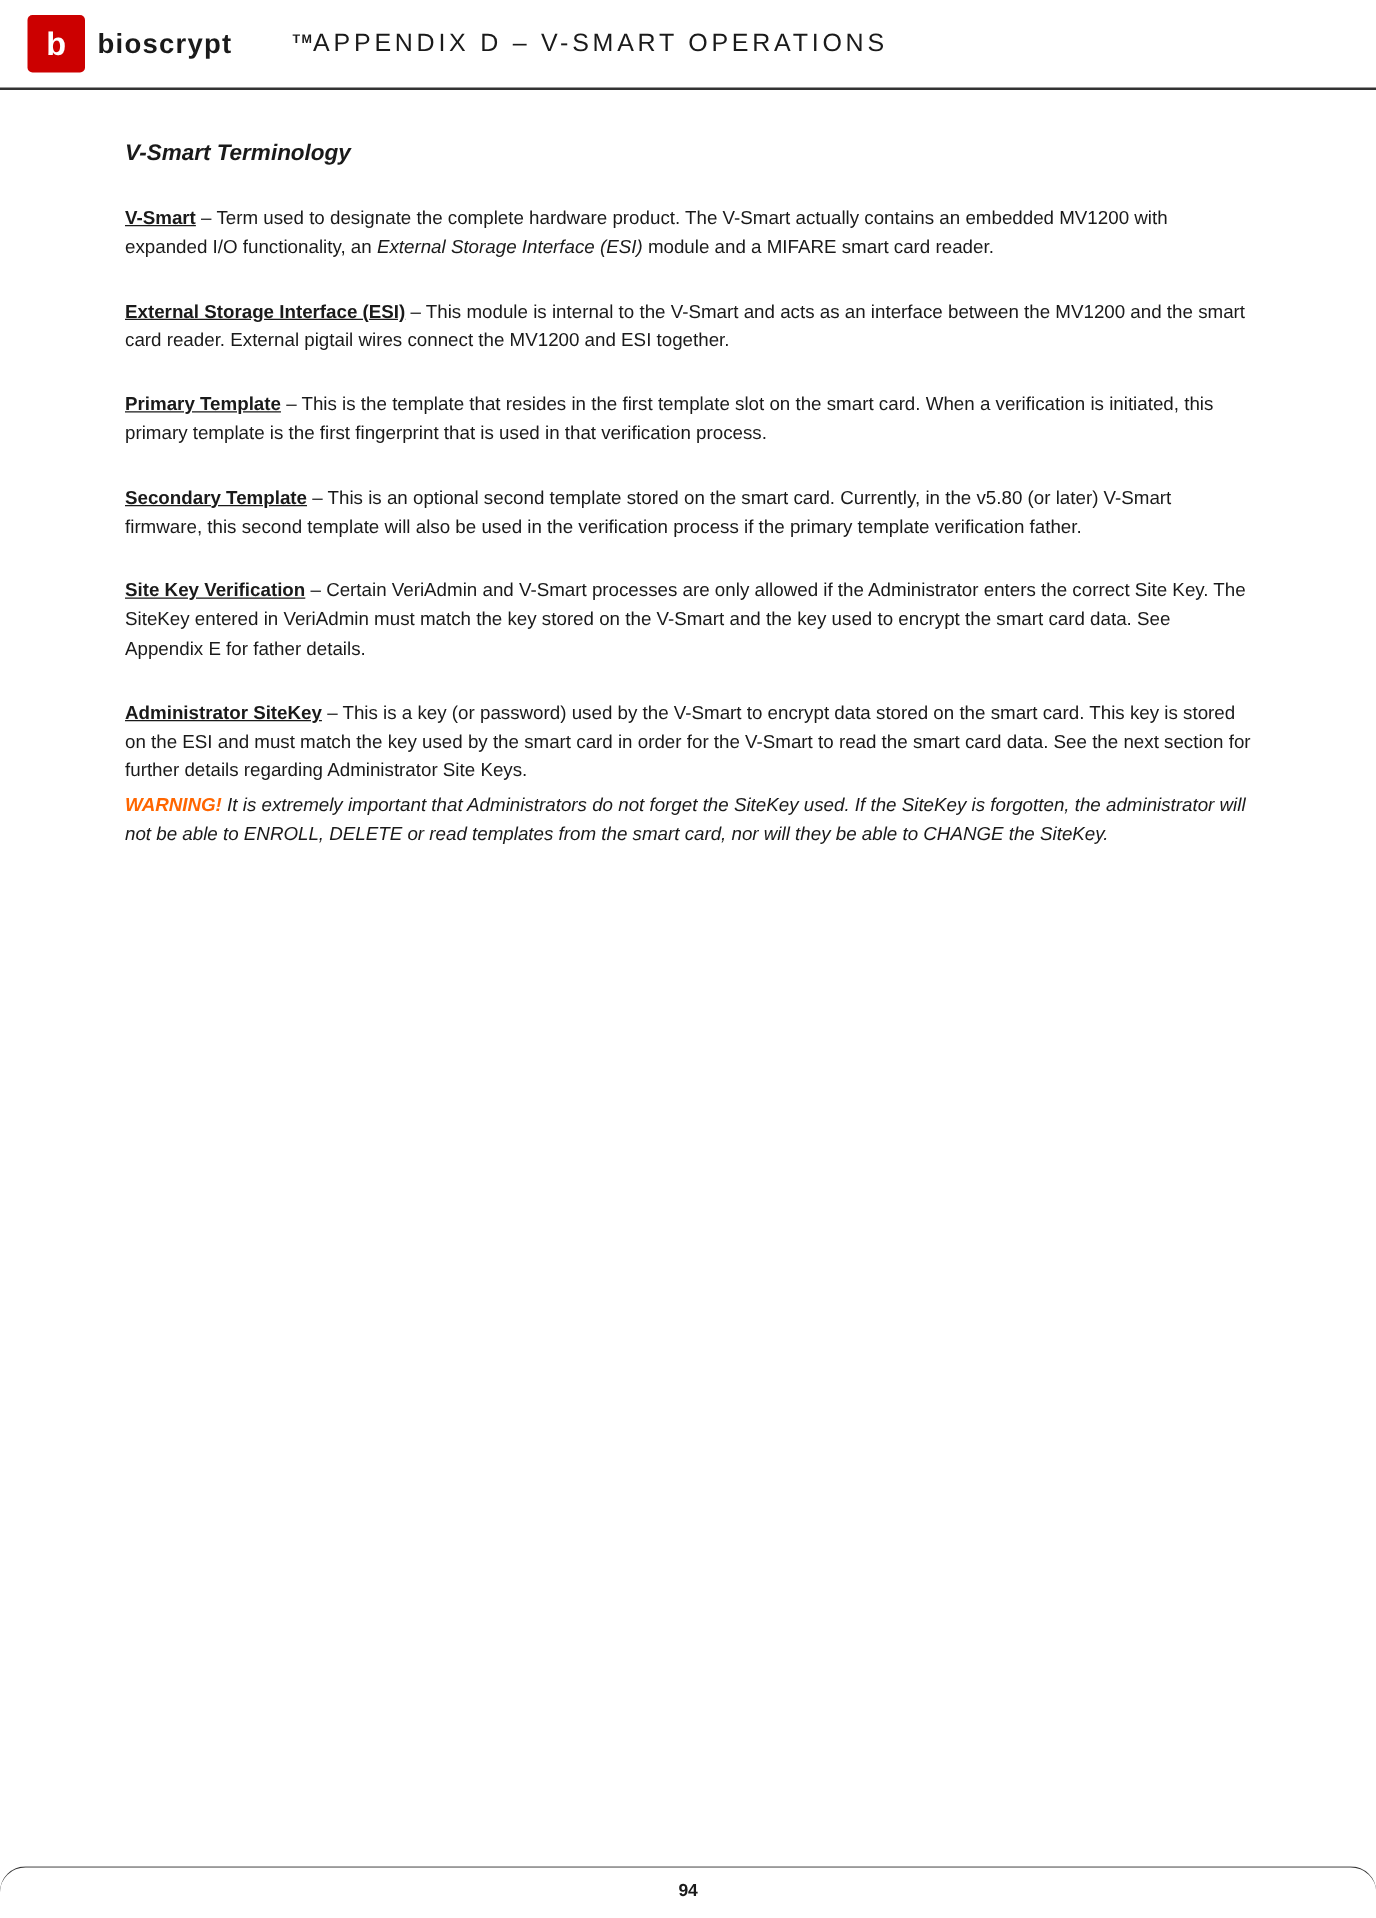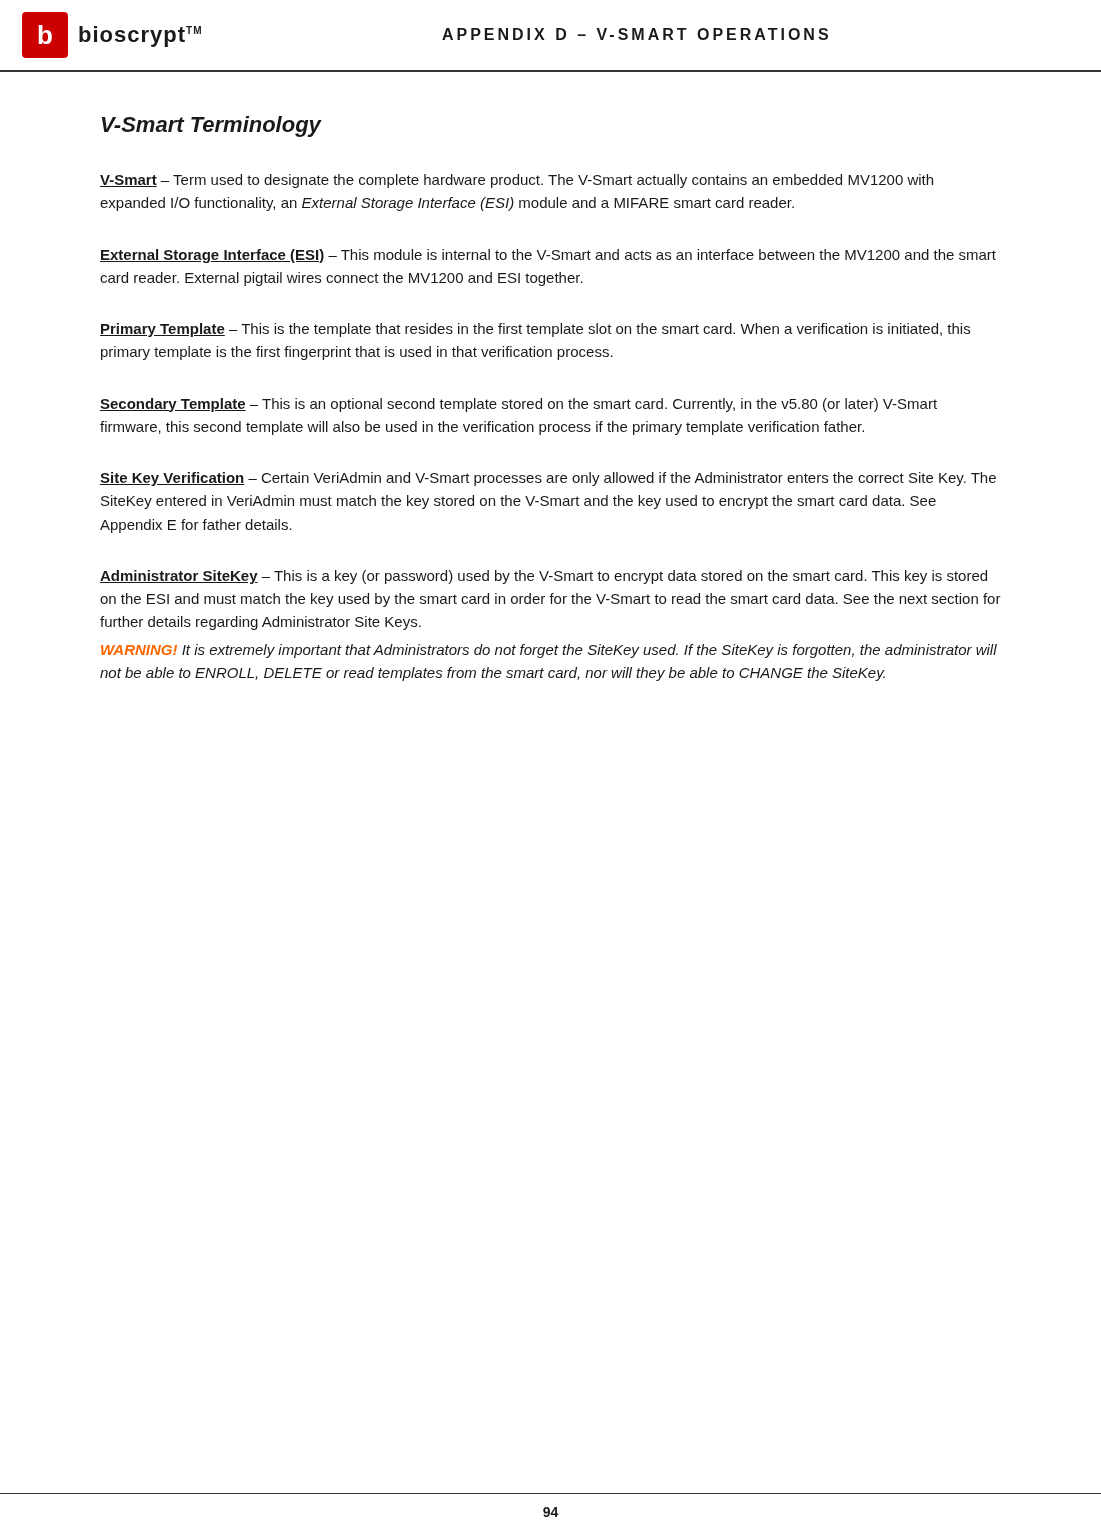--- a/index.html
+++ b/index.html
@@ -21,34 +21,34 @@
     .header {
       display: flex;
       align-items: center;
       padding: 10px 30px 10px 20px;
       border-bottom: 2px solid #333;
       margin-bottom: 0;
     }
 
     .header-title {
       flex: 1;
-      text-align: center;
-      font-size: 16px;
-      font-weight: bold;
+      text-align: left;
+      font-size: 20px;
+      font-weight: normal;
       letter-spacing: 3px;
       color: #1a1a1a;
       text-transform: uppercase;
     }
 
     .content {
       padding: 30px 100px 30px 100px;
     }
 
     .page-title {
-      font-size: 22px;
+      font-size: 18px;
       font-weight: bold;
       font-style: italic;
       margin-bottom: 30px;
       margin-top: 10px;
     }
 
     .term-block {
       margin-bottom: 28px;
     }
 
@@ -76,20 +76,21 @@
     }
 
     .footer {
       position: absolute;
       bottom: 0;
       left: 0;
       right: 0;
       padding: 10px 20px;
       border-top: 1px solid #333;
       text-align: center;
+      border-radius: 22px;
     }
 
     .footer-page {
       font-size: 14px;
       font-weight: bold;
       margin-bottom: 4px;
     }
 
     .footer-copyright {
       font-size: 13px;
@@ -114,20 +115,21 @@
       font-weight: bold;
       color: #1a1a1a;
       letter-spacing: 1px;
       font-style: normal;
       font-family: Arial, sans-serif;
     }
 
     .logo-tm {
       font-size: 10px;
       vertical-align: super;
+      margin-left: 48px;
     }
   </style>
 </head>
 <body>
 
 <div class="header">
   <div class="logo-bioscrypt">
     <svg class="logo-icon" viewBox="0 0 50 50" xmlns="http://www.w3.org/2000/svg">
       <rect x="2" y="2" width="46" height="46" rx="4" fill="#cc0000"></rect>
       <text x="25" y="34" text-anchor="middle" fill="white" font-size="26" font-weight="bold" font-family="Arial">b</text>

